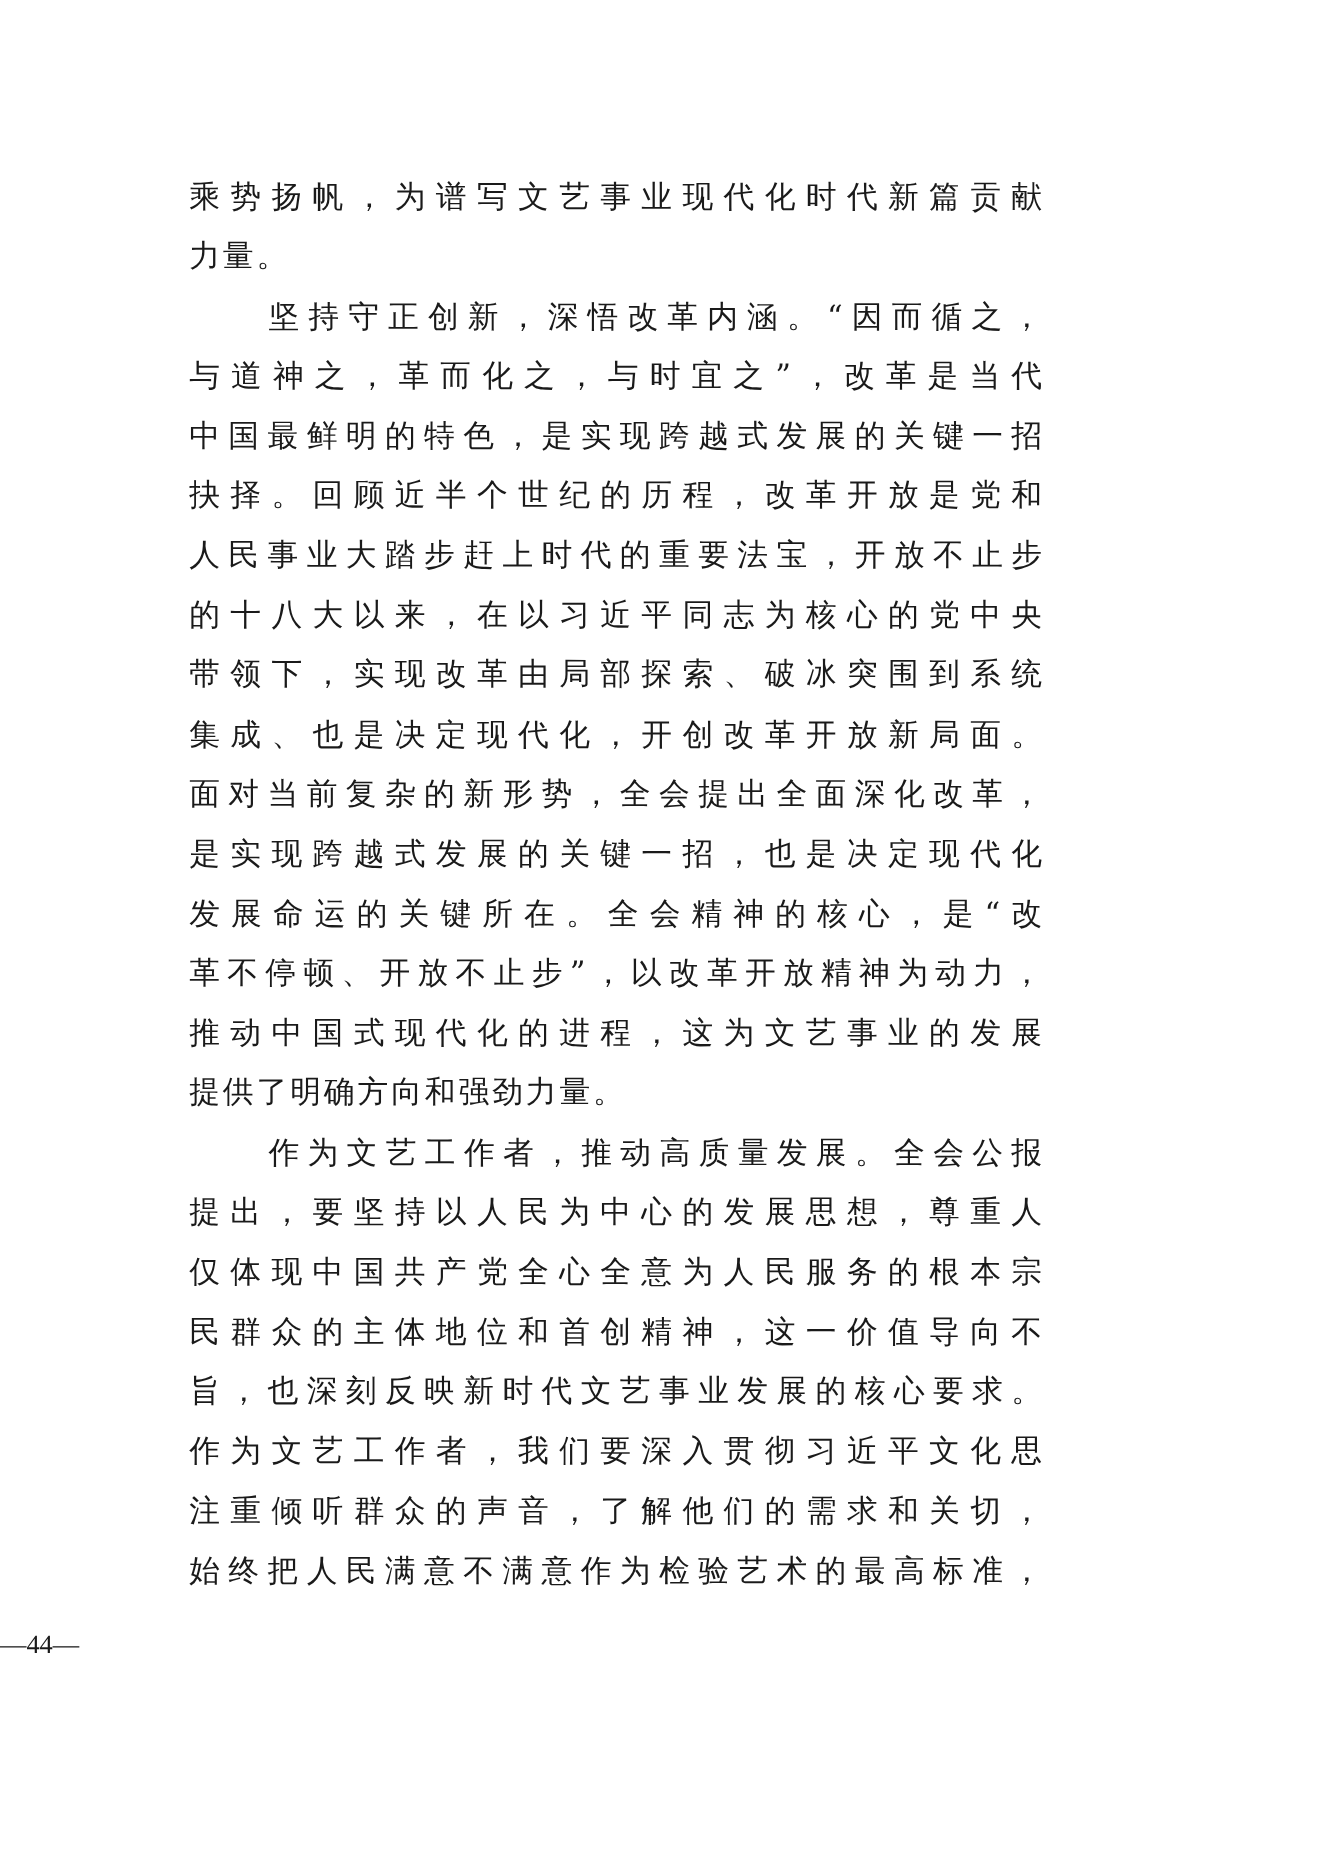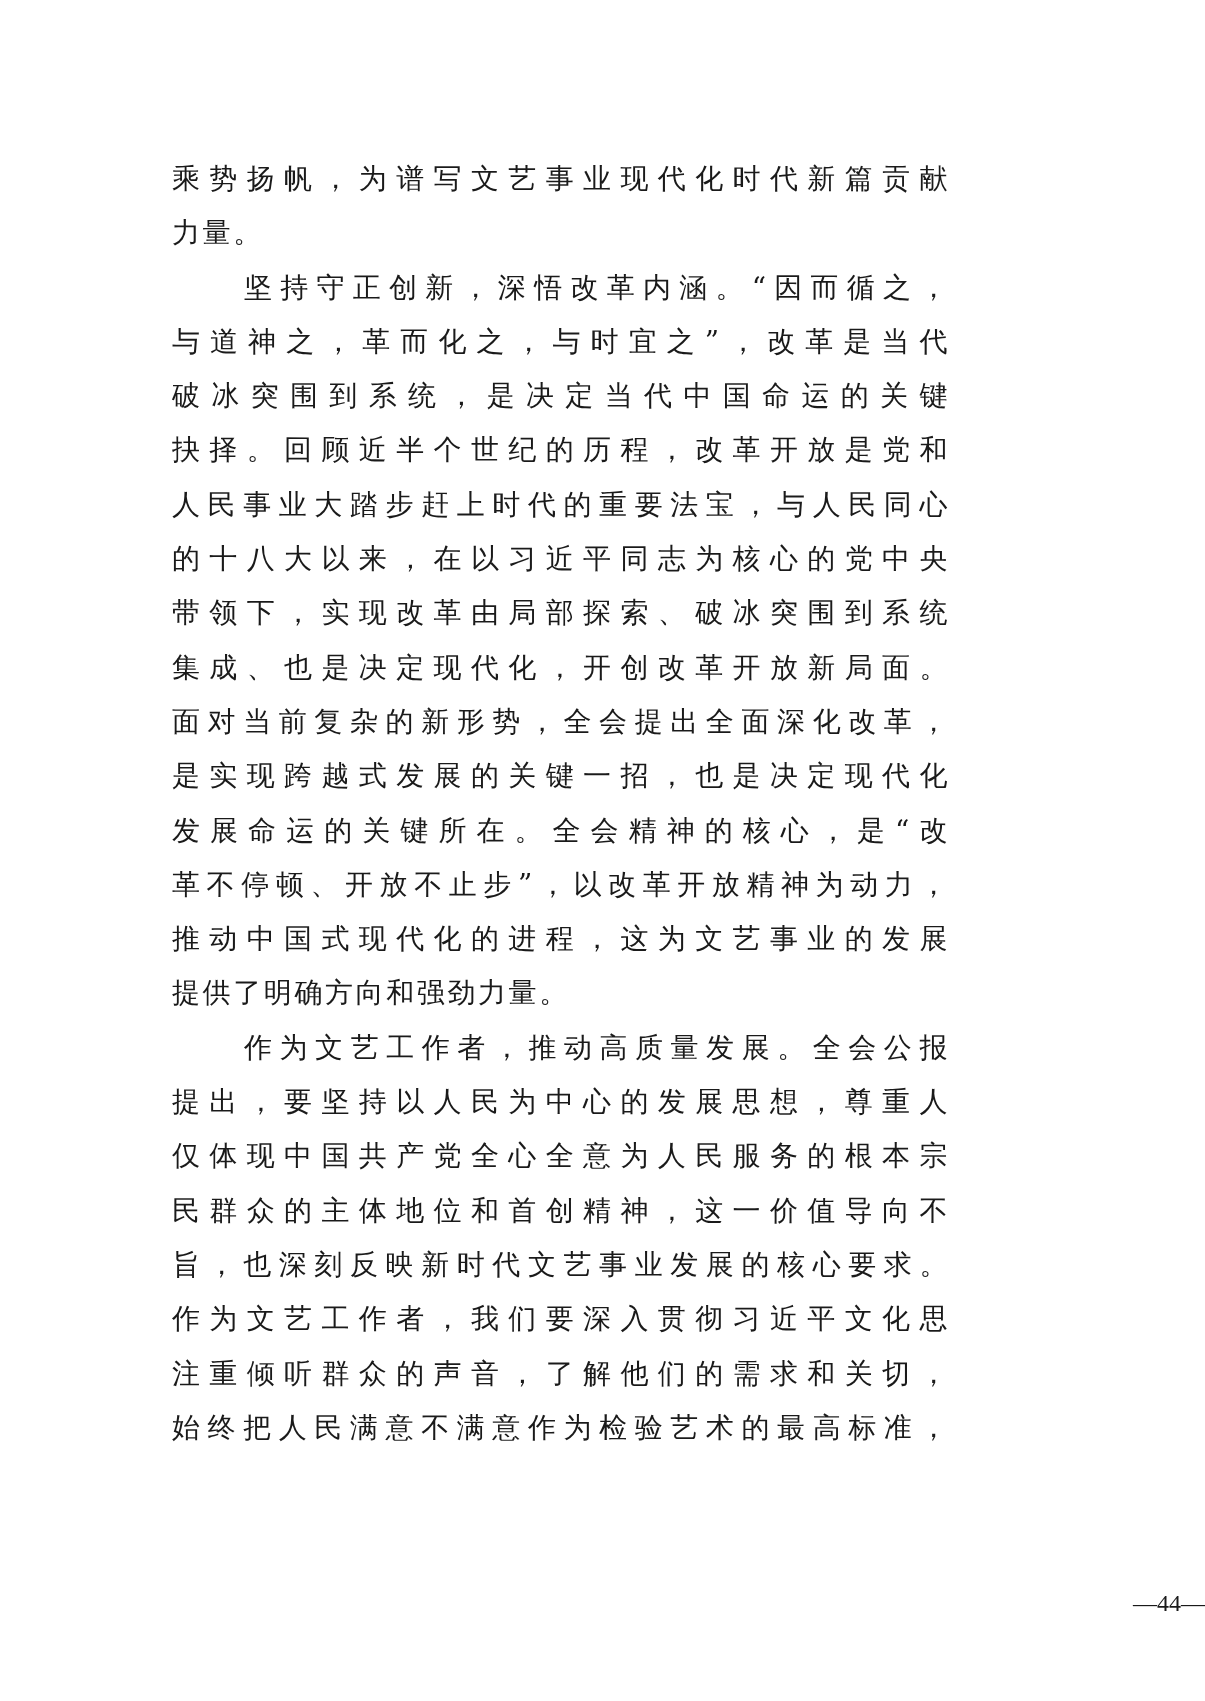--- a/index.html
+++ b/index.html
@@ -33,38 +33,38 @@
     .line.last {
       text-align-last: left;
     }
     .line.indent {
       padding-left: 72px;
     }
     .page-number {
       position: absolute;
       left: 0;
       width: 1205px;
-      top: 1590px;
-      text-align: right;
+      top: 1483px;
+      text-align: left;
       font-family: "Liberation Serif", "DejaVu Serif", serif;
       font-size: 24px;
       color: #1a1a1a;
     }
   </style>
 </head>
 <body>
 
 <div class="page">
   <div class="line">乘势扬帆，为谱写文艺事业现代化时代新篇贡献</div>
   <div class="line last">力量。</div>
   <div class="line indent">坚持守正创新，深悟改革内涵。“因而循之，</div>
   <div class="line">与道神之，革而化之，与时宜之”，改革是当代</div>
-  <div class="line">破冰突围到系统，是决定当代中国命运的关键</div>
+  <div class="line">中国最鲜明的特色，是实现跨越式发展的关键一招</div>
   <div class="line">抉择。回顾近半个世纪的历程，改革开放是党和</div>
-  <div class="line">人民事业大踏步赶上时代的重要法宝，与人民同心</div>
+  <div class="line">人民事业大踏步赶上时代的重要法宝，开放不止步</div>
   <div class="line">的十八大以来，在以习近平同志为核心的党中央</div>
   <div class="line">带领下，实现改革由局部探索、破冰突围到系统</div>
   <div class="line">集成、也是决定现代化，开创改革开放新局面。</div>
   <div class="line">面对当前复杂的新形势，全会提出全面深化改革，</div>
   <div class="line">是实现跨越式发展的关键一招，也是决定现代化</div>
   <div class="line">发展命运的关键所在。全会精神的核心，是“改</div>
   <div class="line">革不停顿、开放不止步”，以改革开放精神为动力，</div>
   <div class="line">推动中国式现代化的进程，这为文艺事业的发展</div>
   <div class="line last">提供了明确方向和强劲力量。</div>
   <div class="line indent">作为文艺工作者，推动高质量发展。全会公报</div>

